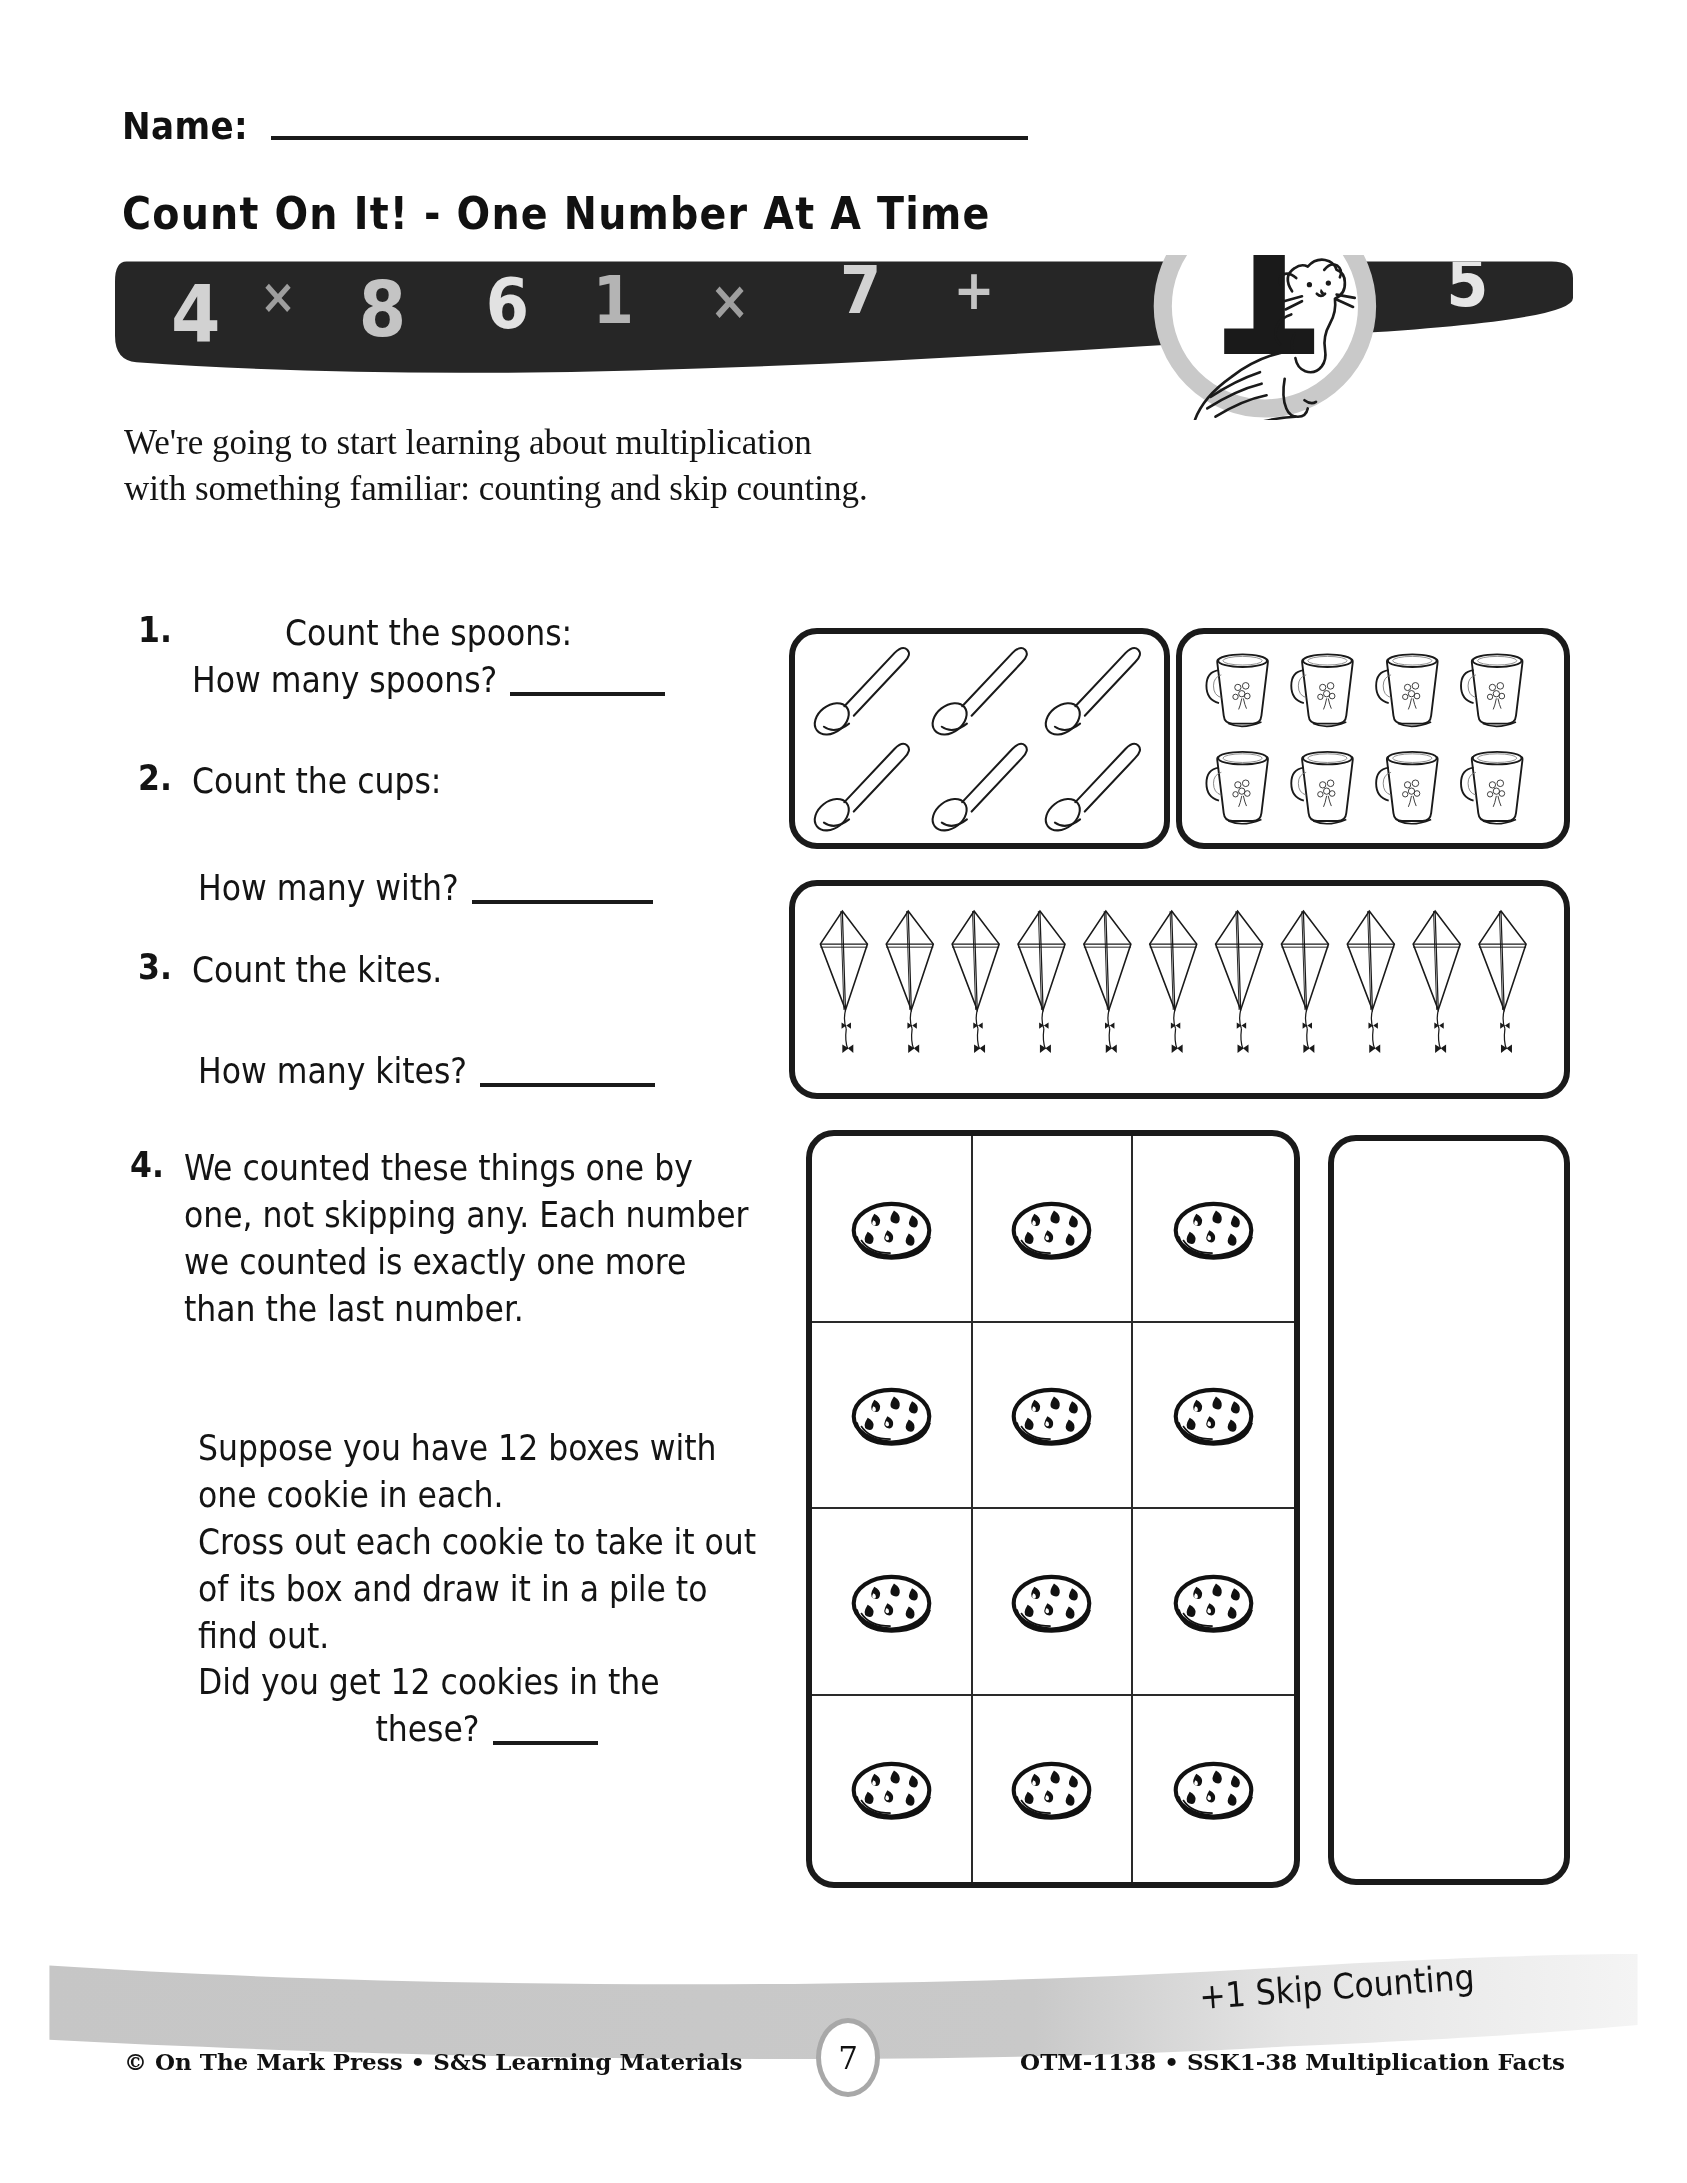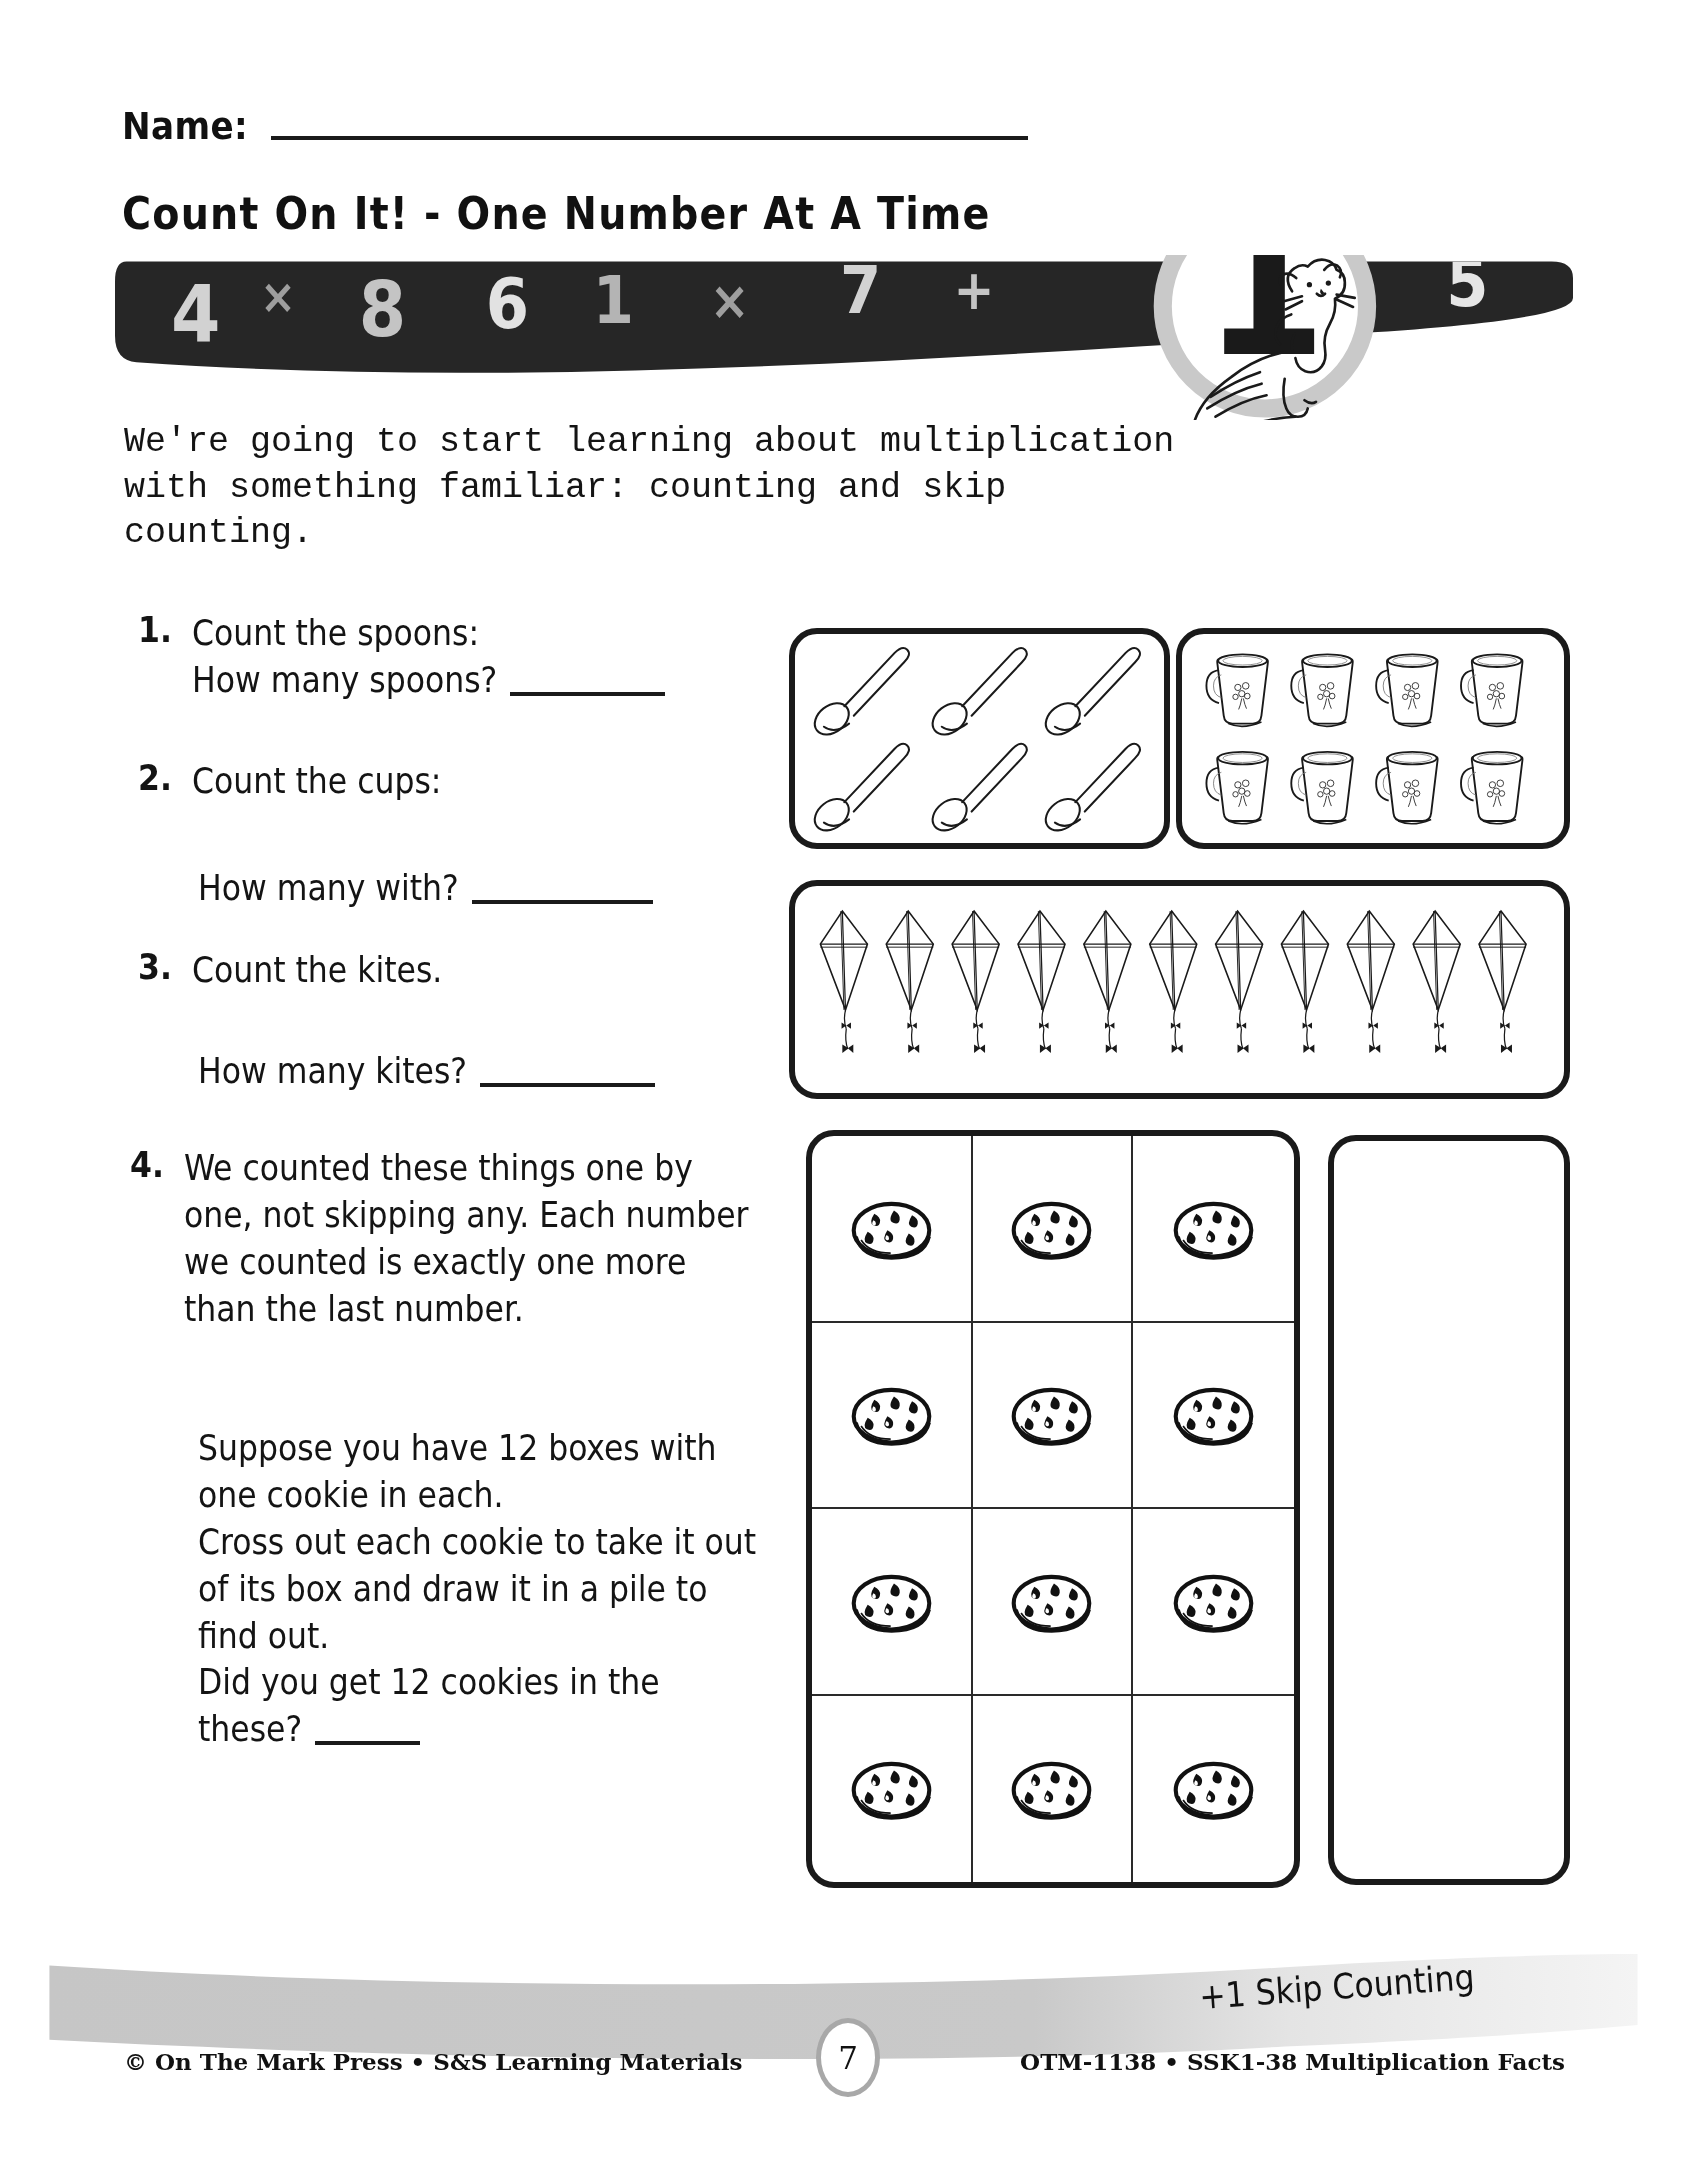--- a/index.html
+++ b/index.html
@@ -69,42 +69,42 @@
     height: 165px;
   }
   .banner-svg { display:block; width:100%; height:100%; }
 
   
   .intro {
     position: absolute;
     left: 124px;
     top: 420px;
     width: 1071px;
-    font-family: Liberation Mono, monospace;
+    font-family: Liberation Serif, serif;
     font-size: 35px;
     line-height: 1.30;
     color: #141414;
   }
 
   
   .q {
     position: absolute;
     display: flex;
     font-family: "DejaVu Sans Condensed", "DejaVu Sans", sans-serif;
     color: #141414;
   }
   .q-num {
     font-size: 35px;
     font-weight: 700;
     width: 54px;
     flex: 0 0 54px;
     text-align: left;
   }
   .q-body { font-size: 35px; line-height: 1.34; }
-  .q-line { display: flex; align-items: flex-end; white-space: nowrap; }
+  .q-line { display: flex; align-items: flex-end; white-space: nowrap; justify-content: center; }
   .blank {
     display: inline-block;
     border-bottom: 4.1px solid #1a1a1a;
     margin-left: 13px;
     margin-bottom: 8.2px;
     height: 0;
   }
   .blank.w1 { width: 155px; }
   .blank.w2 { width: 181px; }
   .blank.w3 { width: 175px; }

